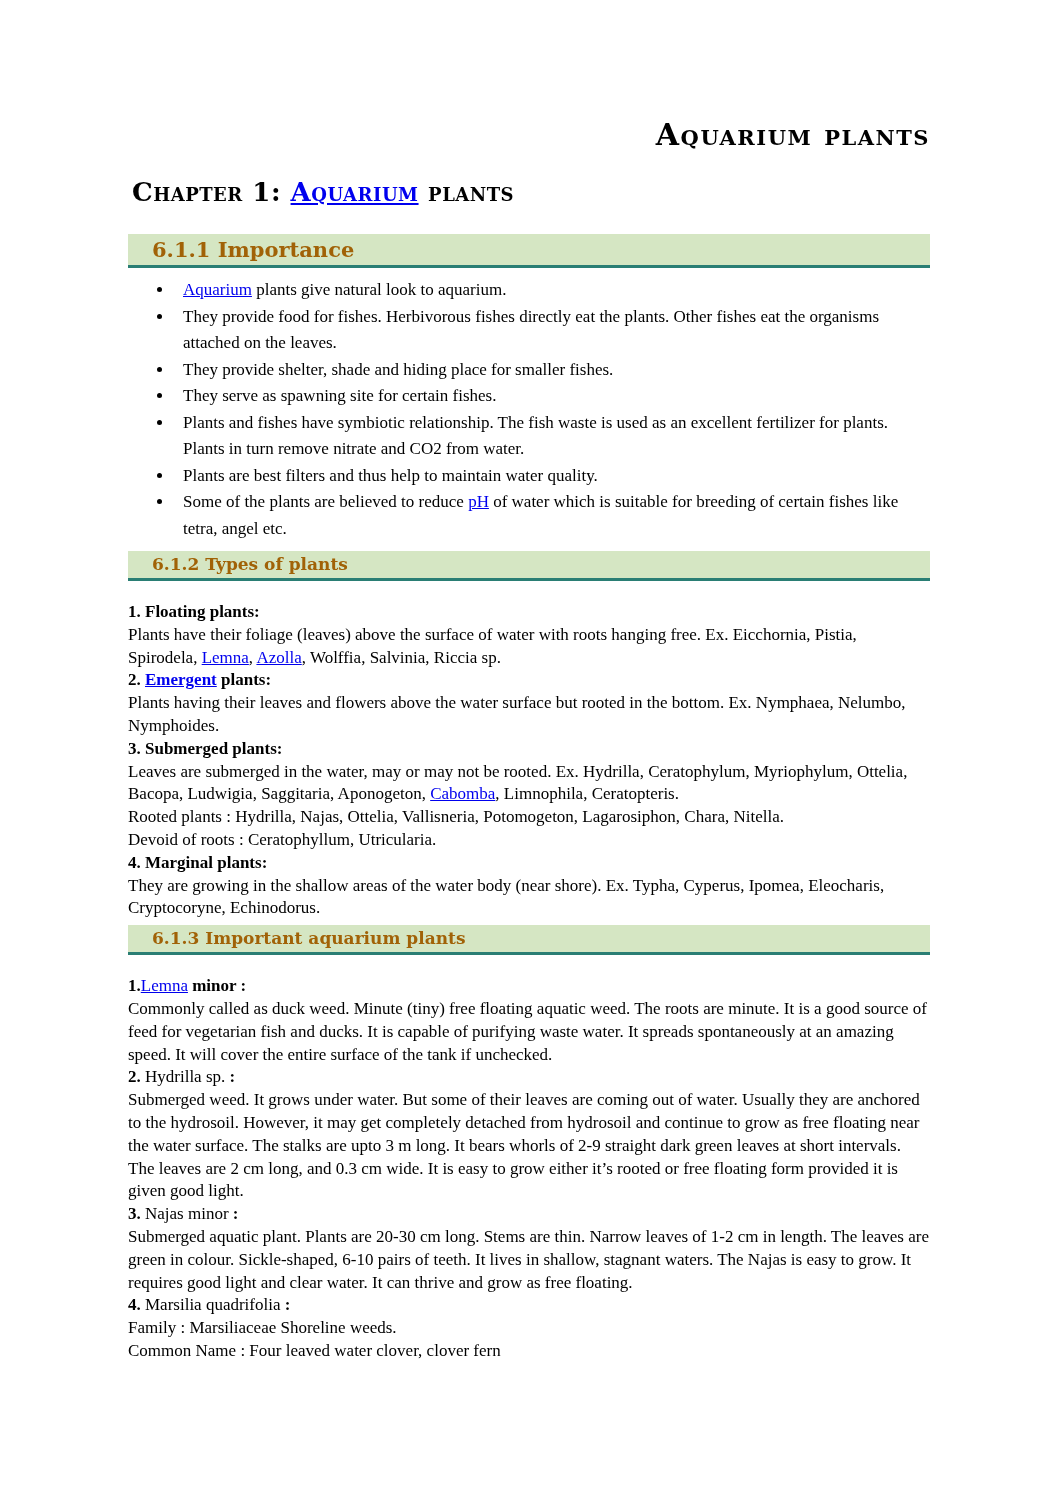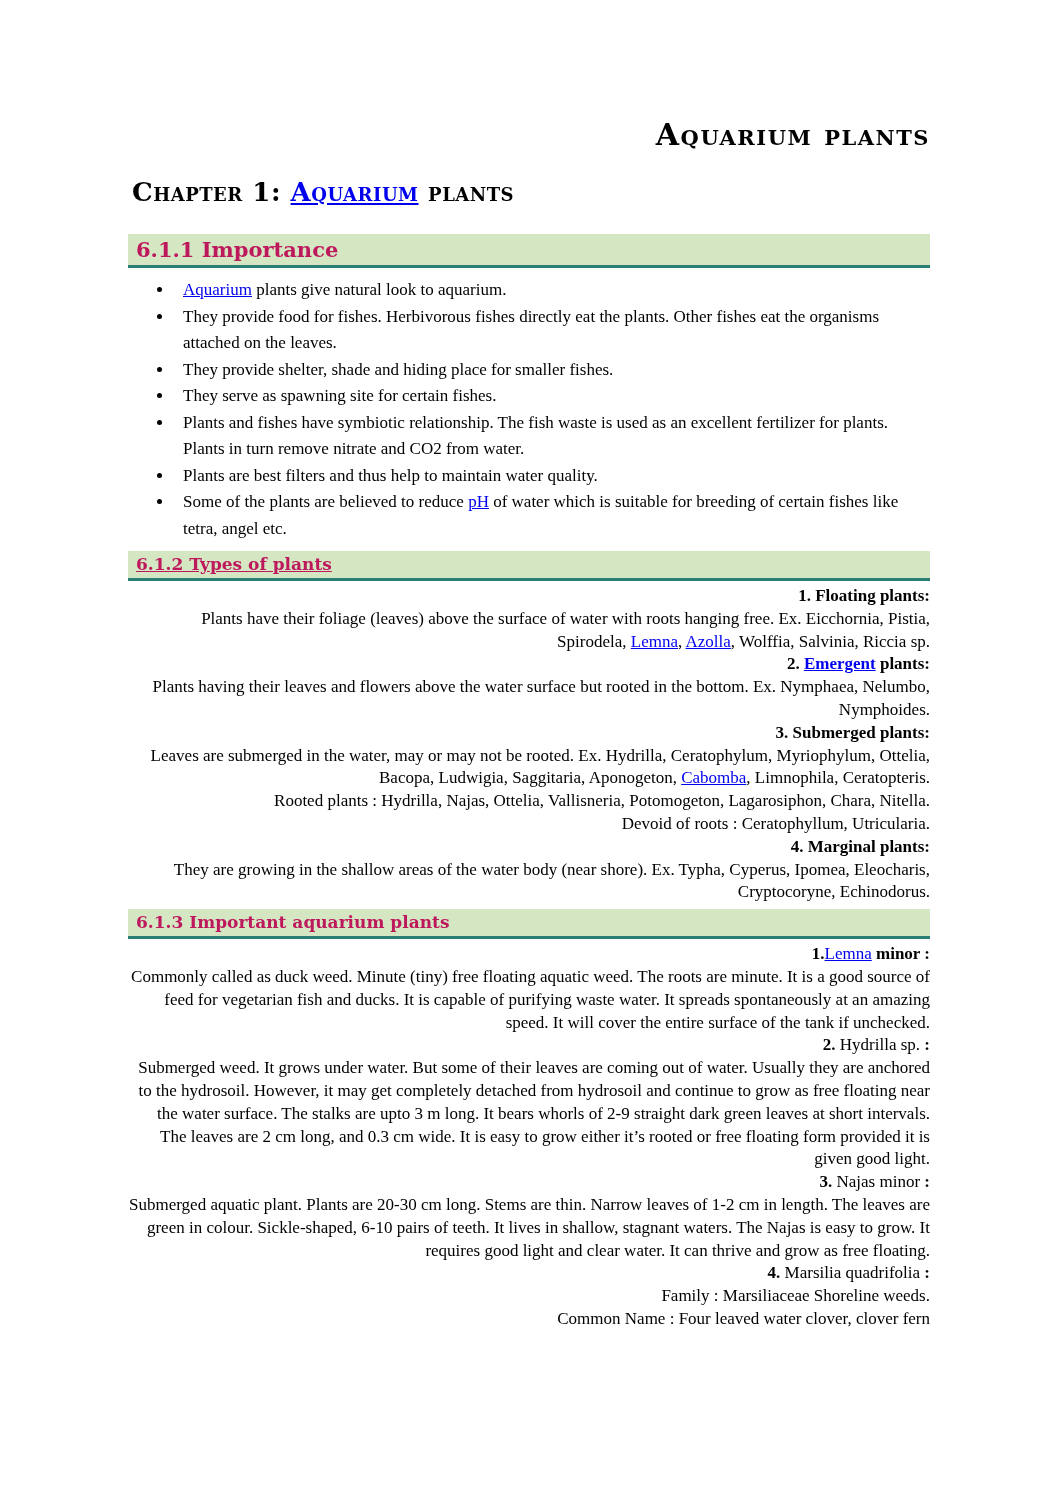--- a/index.html
+++ b/index.html
@@ -26,39 +26,39 @@
   }
 
   .doclink { color:#0000ee; text-decoration:underline; cursor:pointer; }
   .chapter .doclink { color:#0000ee; }
 
   .secbar {
     background:#d5e6c3;
     border-bottom:3px solid #2a7e74;
     font-family:"DejaVu Serif", serif;
     font-weight:bold;
-    padding:2px 8px;
-    color:#be185d;
+    padding:2px 24px;
+    color:#a16207;
   }
   .secbar.lg { margin-top:26px; font-size:21px; line-height:27px; }
   .secbar.sm { font-size:17px; line-height:23px; }
-  .secbar.m2 { margin-top:7px;text-decoration:underline; }
+  .secbar.m2 { margin-top:7px; }
   .secbar.m3 { margin-top:5px; }
 
   ul.bullets {
     margin:9px 0 9px 0;
     padding:0 0 0 46px;
     list-style:disc outside;
   }
   ul.bullets li {
     font-size:17px; line-height:26.5px;
     padding-left:9px;
   }
 
-  .paras { margin-top:4px;text-align:right; }
+  .paras { margin-top:20px; }
   .paras > div { font-size:17px; line-height:22.8px; }
   .b { font-weight:bold; }
 </style>
 </head>
 <body>
 
 <div class="content">
 
   <h1 class="doc-title">Aquarium plants</h1>
 

